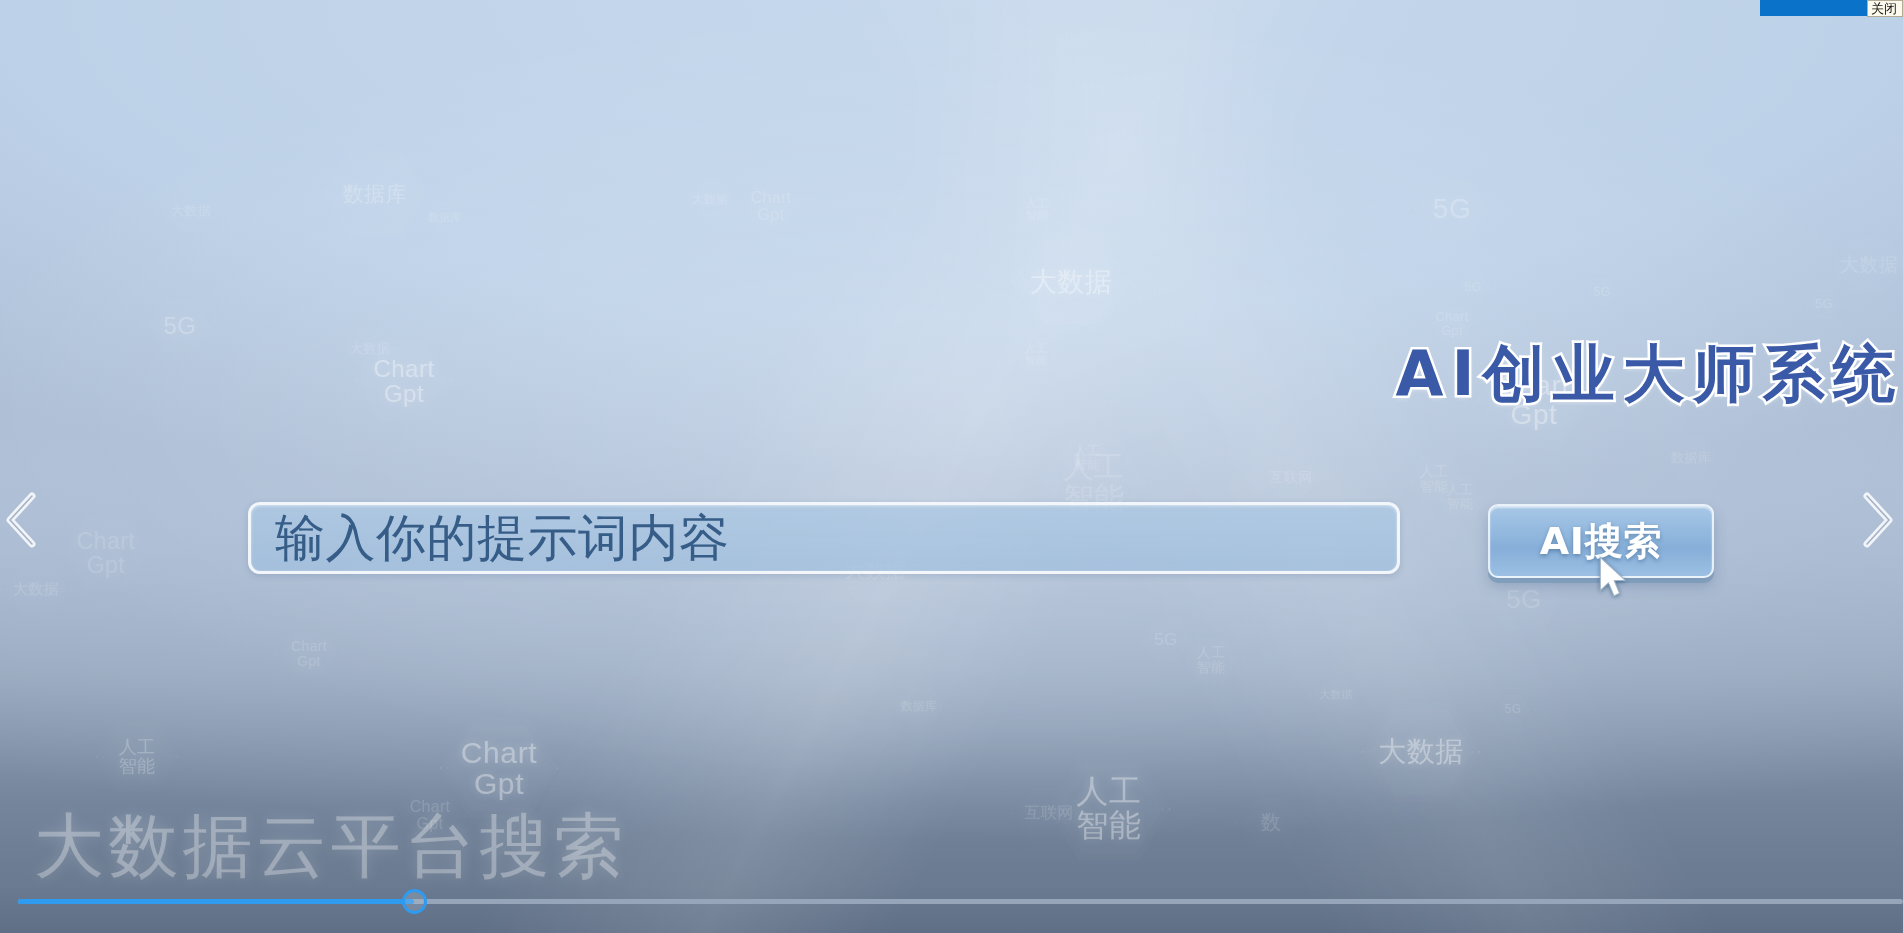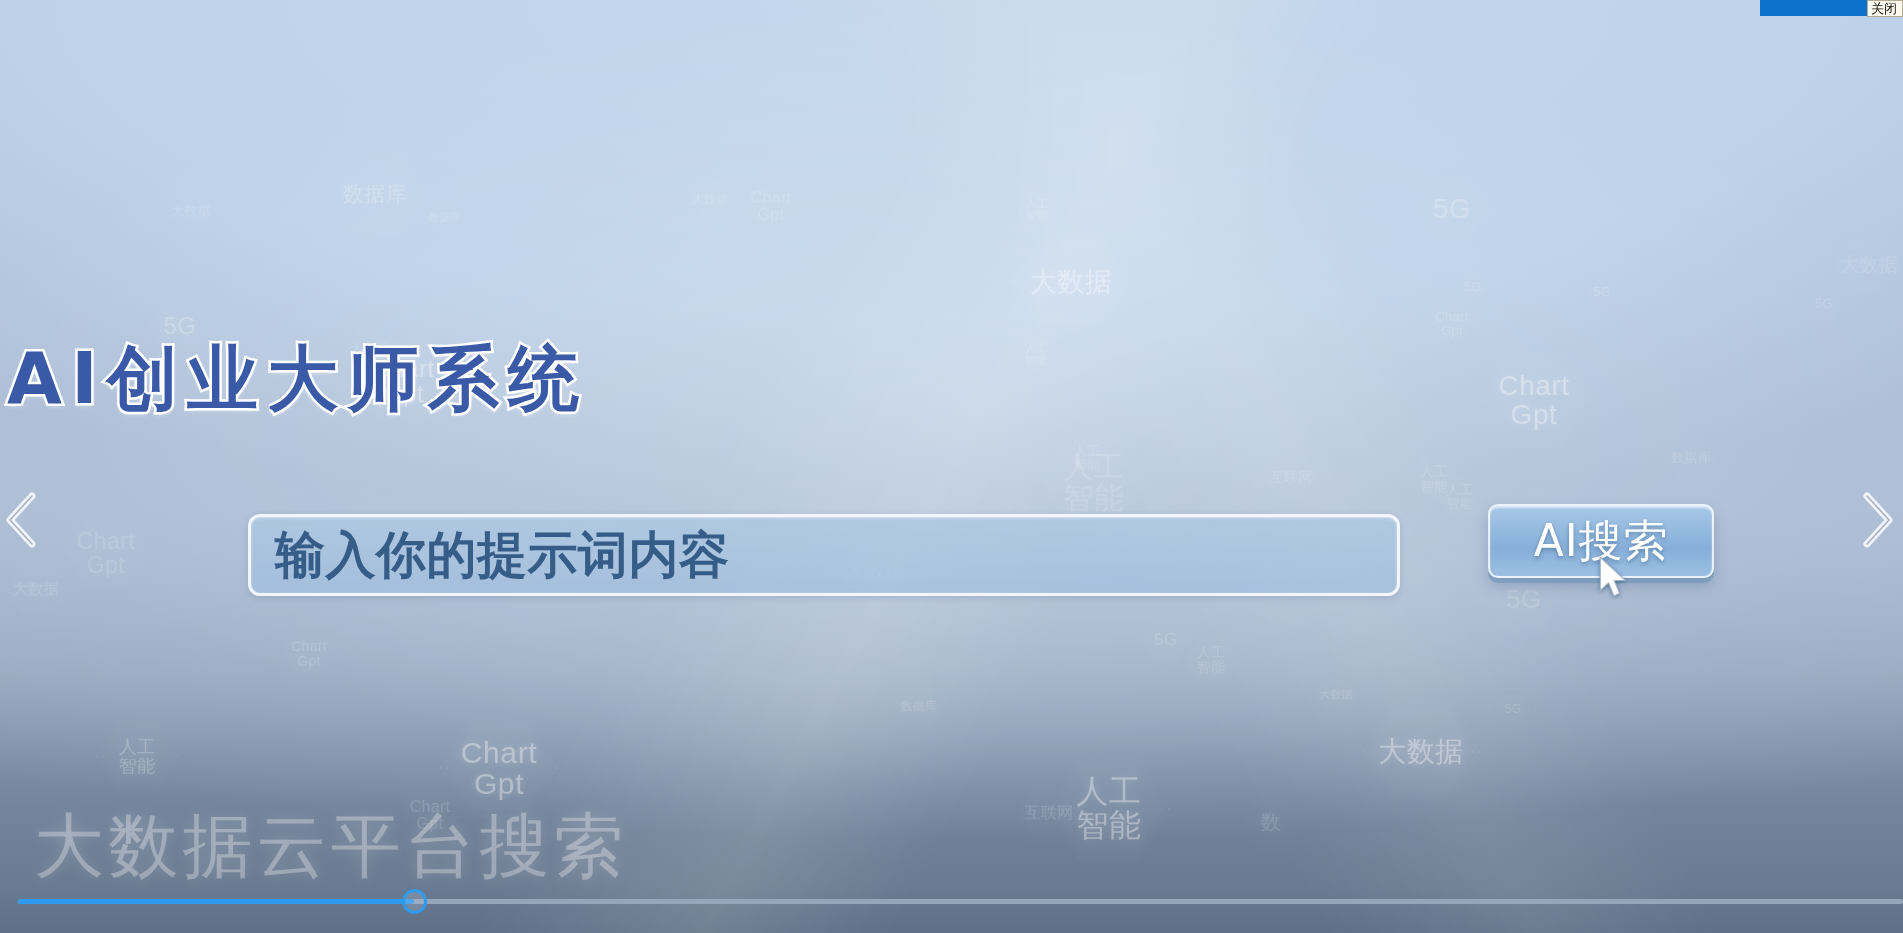--- a/index.html
+++ b/index.html
@@ -32,46 +32,46 @@
        clip-path:polygon(25% 2%,75% 2%,100% 50%,75% 98%,25% 98%,0% 50%);
        background:rgba(255,255,255,0.035);}
   .hex .shape.inner{inset:7px;border-color:rgba(255,255,255,0.22);}
   .hex .txt{position:relative;z-index:2;text-shadow:0 0 8px rgba(255,255,255,.55);
        padding:0 6px;white-space:pre-line;}
   .hex.dim{opacity:.40}
   .hex.dimmer{opacity:.26}
   .hex.faint{opacity:.16}
 
   
-  .title{position:absolute;left:7px;right:0;top:332px;text-align:left;
-    font-size:71px;font-weight:700;letter-spacing:.13em;
+  .title{position:absolute;left:0;right:0;top:332px;text-align:right;
+    font-size:62px;font-weight:700;letter-spacing:.13em;
     color:#3a5aa8;
     -webkit-text-stroke:5px #ffffff;
     paint-order:stroke fill;
     text-shadow:0 2px 5px rgba(255,255,255,.6);
     font-family:"DejaVu Sans","Liberation Sans",sans-serif;}
 
   
   .searchrow{position:absolute;left:0;right:0;top:498px;height:92px;}
-  .searchbox{position:absolute;left:248px;top:16px;width:1152px;height:82px;
+  .searchbox{position:absolute;left:248px;top:4px;width:1152px;height:72px;
     border-radius:12px;border:3px solid rgba(255,255,255,.85);
     background:linear-gradient(180deg, rgba(171,200,228,.72) 0%, rgba(160,191,223,.70) 100%);
     box-shadow:inset 0 1px 3px rgba(255,255,255,.5), 0 2px 6px rgba(60,90,130,.18);
-    display:flex;align-items:center;box-sizing:border-box;font-weight:bold;}
+    display:flex;align-items:center;box-sizing:border-box;}
   .searchbox .ph{padding-left:24px;font-size:50px;color:#2c5580;opacity:.92;
     font-family:"DejaVu Sans","Liberation Sans",sans-serif;letter-spacing:.01em;}
 
   .aibtn{position:absolute;left:1488px;top:6px;width:226px;height:74px;
     border-radius:10px;box-sizing:border-box;cursor:pointer;
     background:linear-gradient(180deg,#a7c7e6 0%,#8fb6dd 45%,#86aed8 60%,#9cc0e3 100%);
     border:2px solid rgba(255,255,255,.78);
     box-shadow:0 5px 0 rgba(110,145,180,.55), 0 8px 14px rgba(60,90,130,.28),
                inset 0 2px 2px rgba(255,255,255,.6);
     display:flex;align-items:center;justify-content:center;}
-  .aibtn span{font-size:44px;font-weight:400;color:#ffffff;letter-spacing:.02em;
+  .aibtn span{font-size:38px;font-weight:700;color:#ffffff;letter-spacing:.02em;
     text-shadow:0 2px 4px rgba(45,80,120,.45);
     font-family:"DejaVu Sans","Liberation Sans",sans-serif;}
 
   
   .cursor{position:absolute;left:1597px;top:556px;width:34px;height:44px;pointer-events:none;
     filter:drop-shadow(0 1px 2px rgba(0,40,80,.45));}
 
   
   .navarrow{position:absolute;top:486px;width:46px;height:68px;cursor:pointer;
     opacity:.9;}

